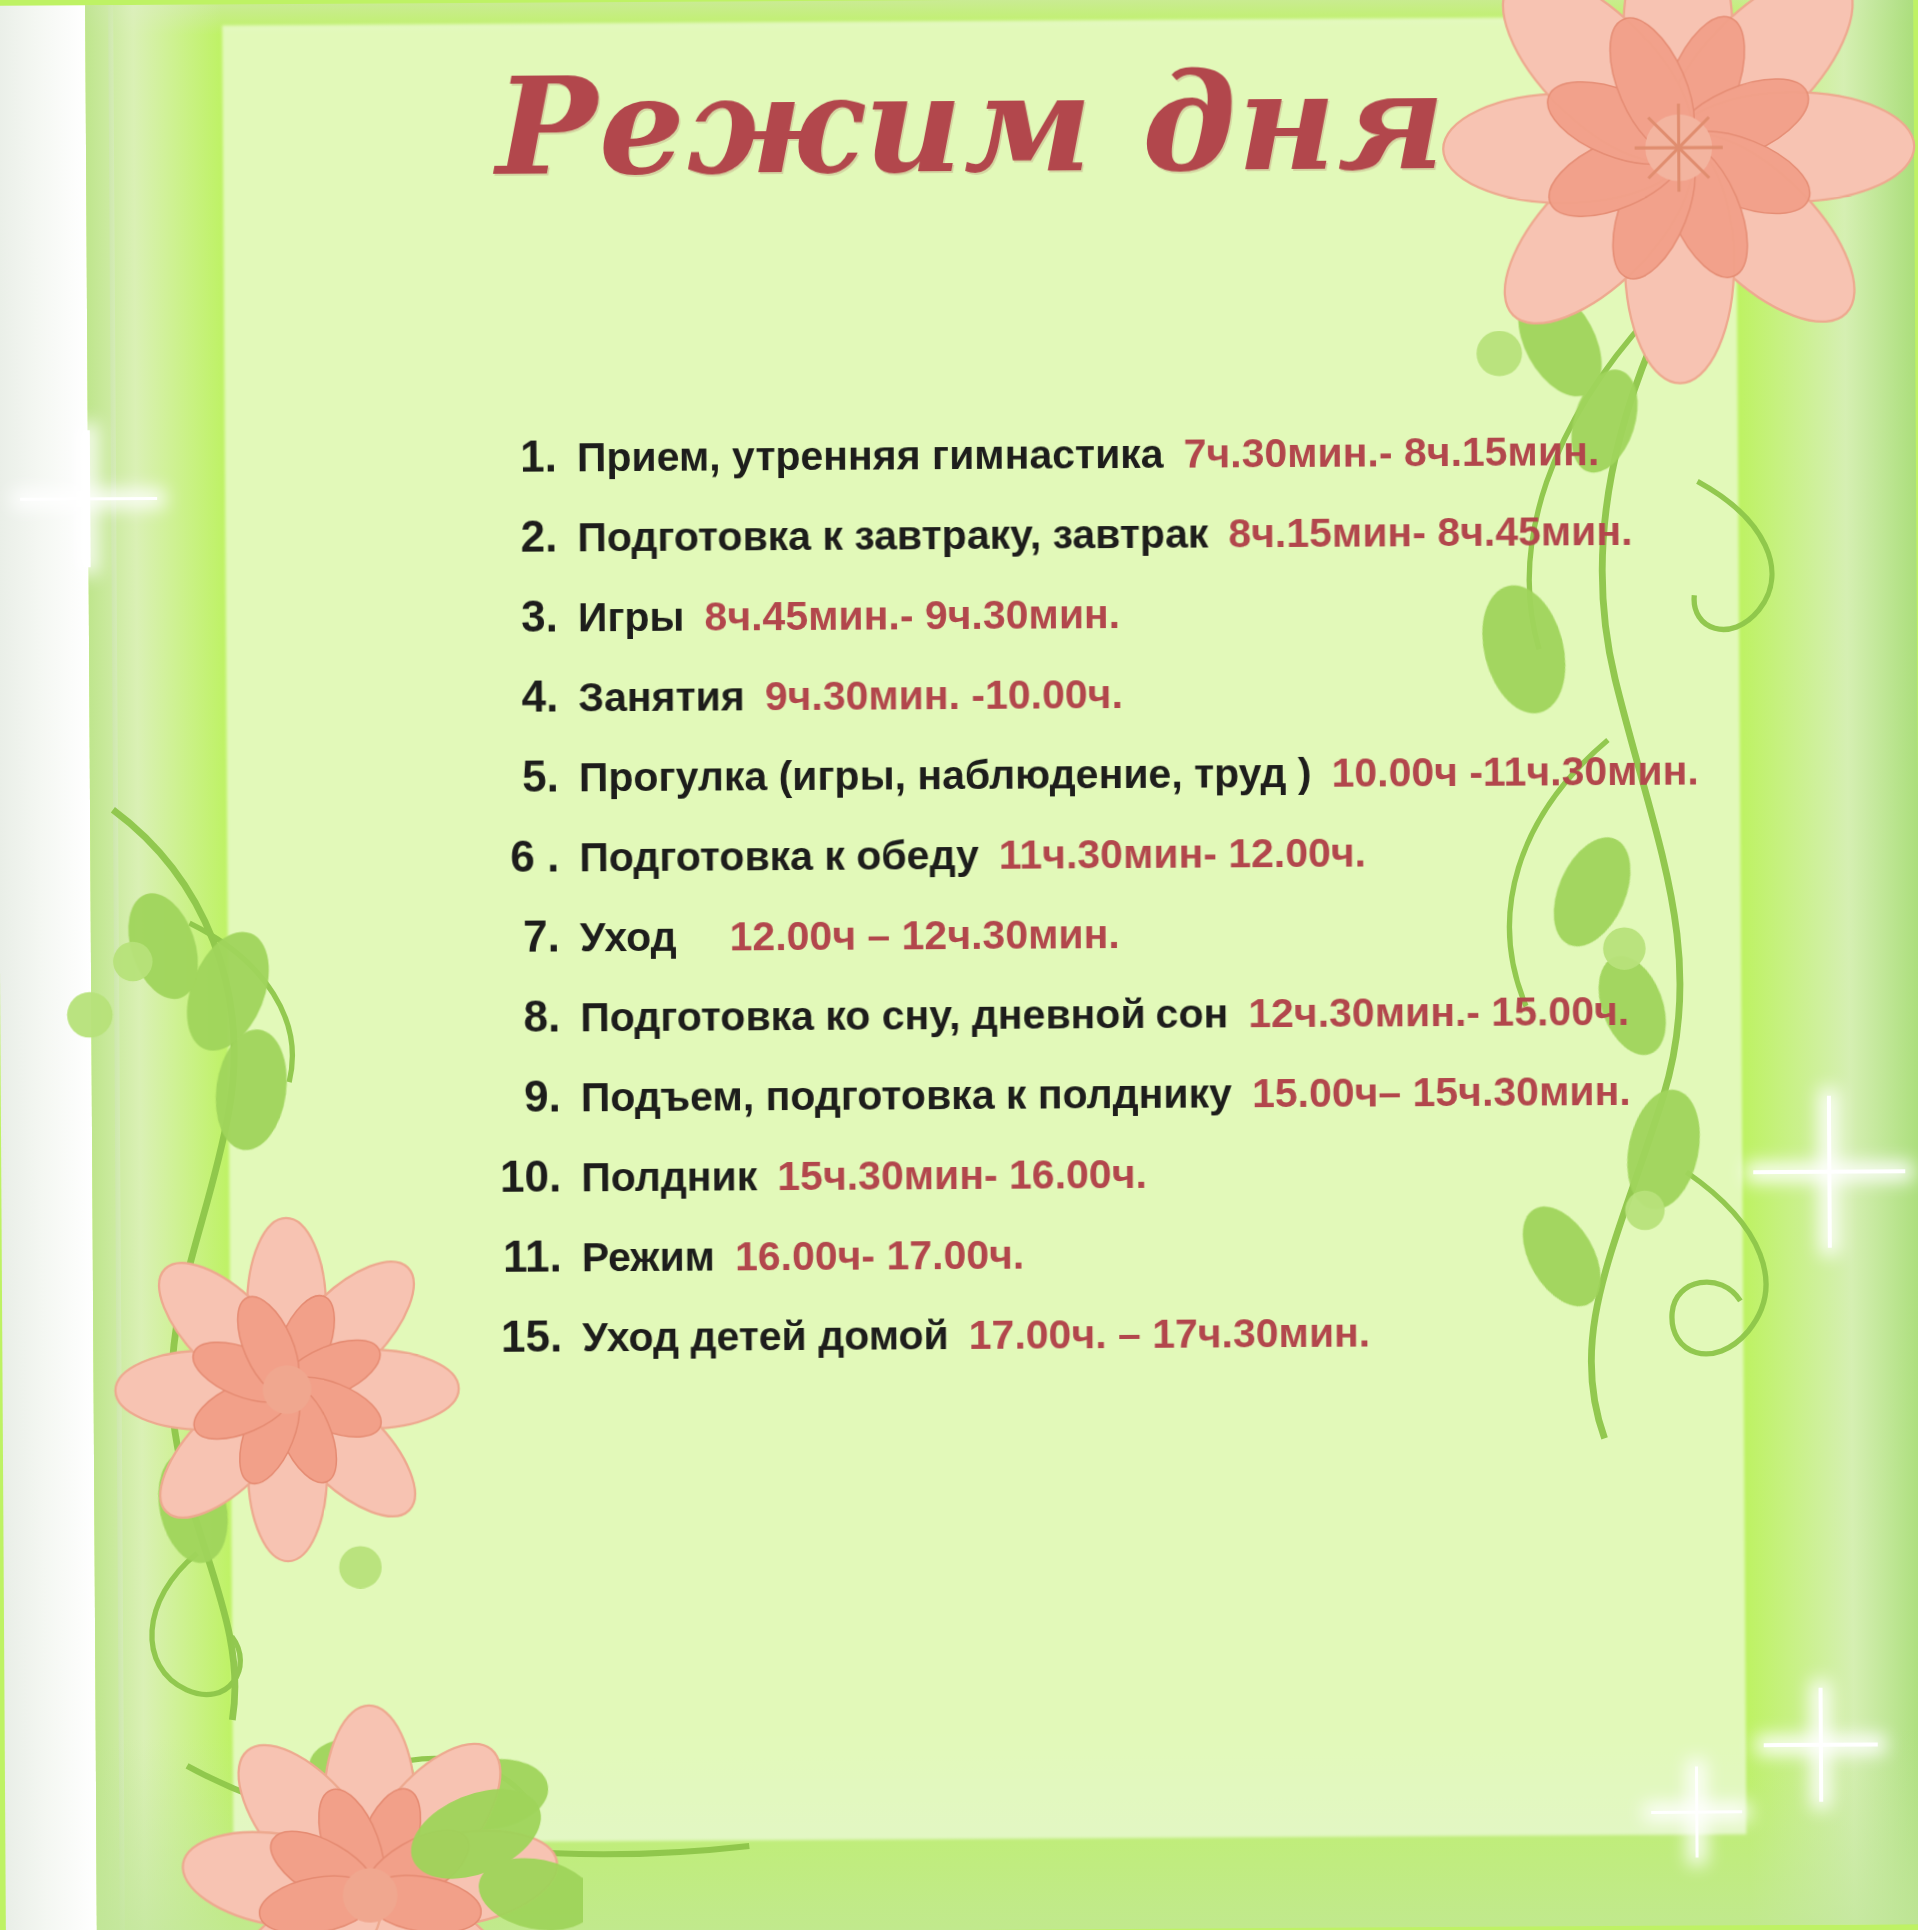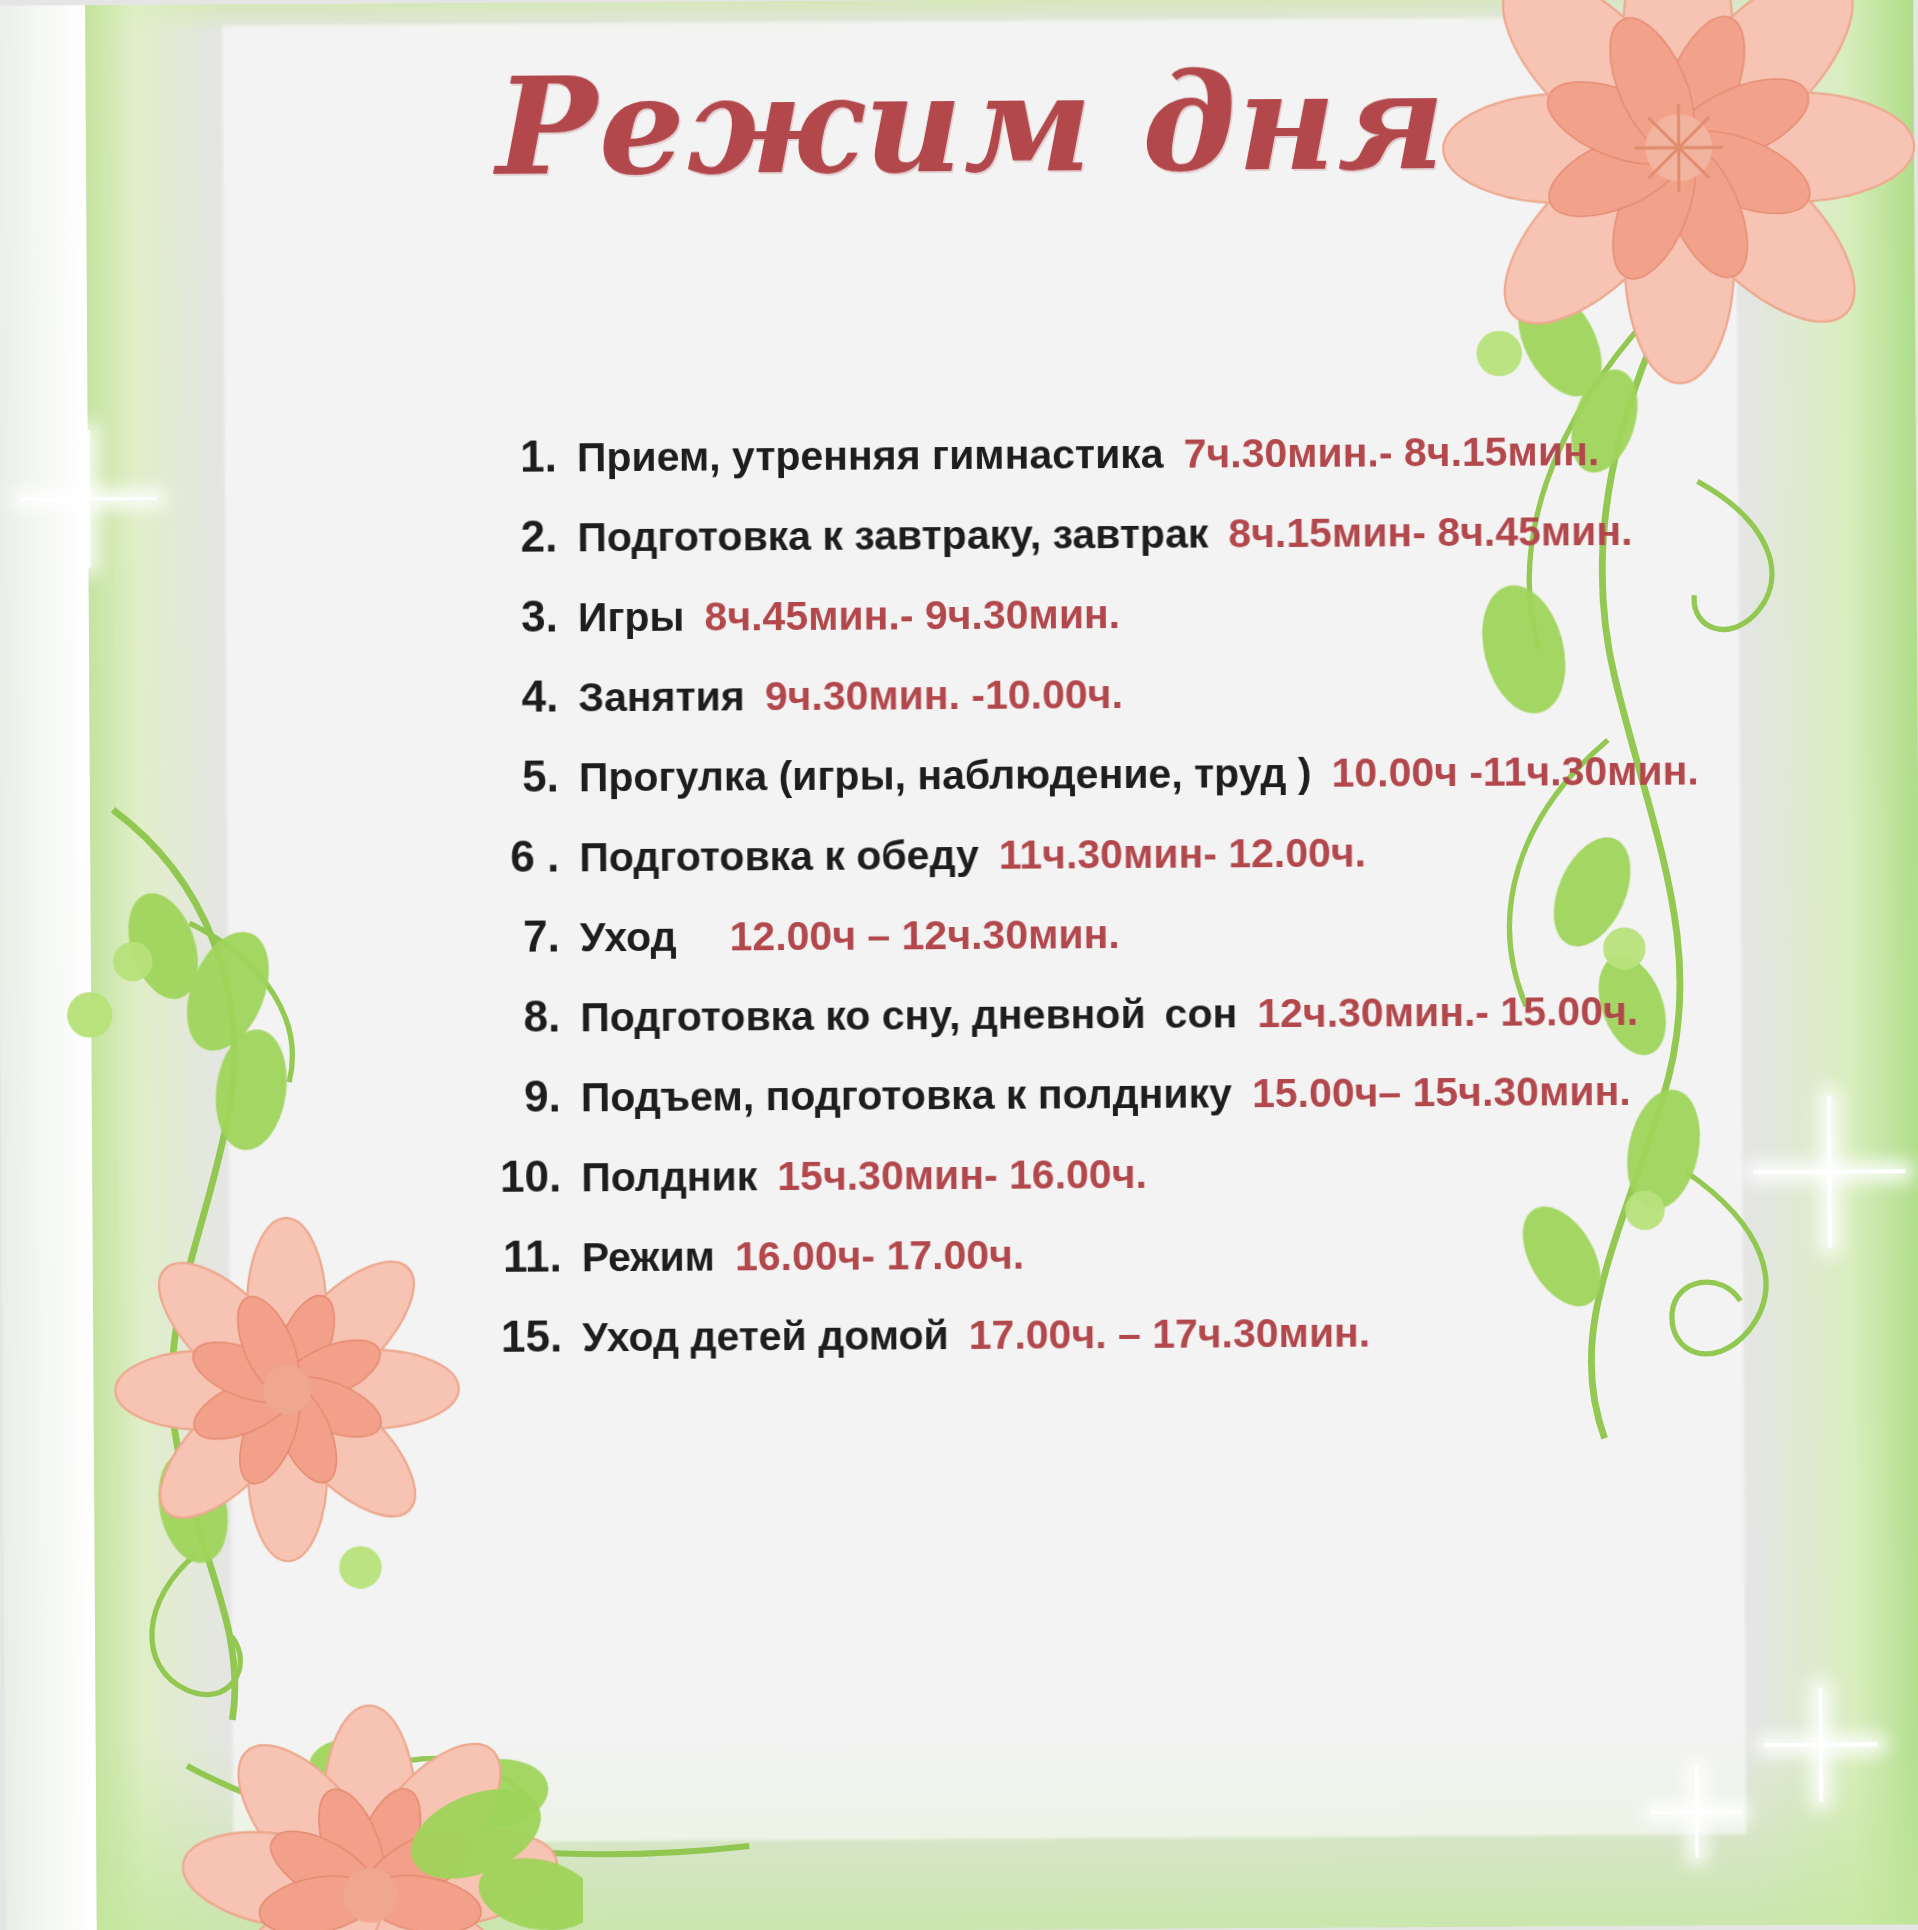--- a/index.html
+++ b/index.html
@@ -12,21 +12,21 @@
     height: 1930px;
     position: relative;
     overflow: hidden;
     font-family: "Liberation Sans", sans-serif;
   }
 
   
   #poster {
     position: absolute;
     inset: 0;
-    background: #e5e5e5;
+    background: #bef264;
     overflow: hidden;
   }
 
   
   .scan-edge-left {
     position: absolute;
     left: 0; top: 0;
     width: 91px; height: 100%;
     background: linear-gradient(to right, #e9eee7 0%, #f4f7f2 45%, #ffffff 100%);
   }
@@ -373,21 +373,21 @@
           <span class="time">11ч.30мин- 12.00ч.</span>
         </li>
         <li class="row">
           <span class="num">7.</span>
           <span class="label">Уход</span>
           <span class="time" style="margin-left:53px;">12.00ч – 12ч.30мин.</span>
         </li>
         <li class="row">
           <span class="num">8.</span>
           <span class="label">Подготовка ко сну, дневной</span>
-          <span class="label small" style="margin-left:19px;">сон</span>
+          <span class="label small" style="margin-left:10px;">сон</span>
           <span class="time">12ч.30мин.- 15.00ч.</span>
         </li>
         <li class="row">
           <span class="num">9.</span>
           <span class="label">Подъем, подготовка  к полднику</span>
           <span class="time">15.00ч– 15ч.30мин.</span>
         </li>
         <li class="row">
           <span class="num">10.</span>
           <span class="label">Полдник</span>

